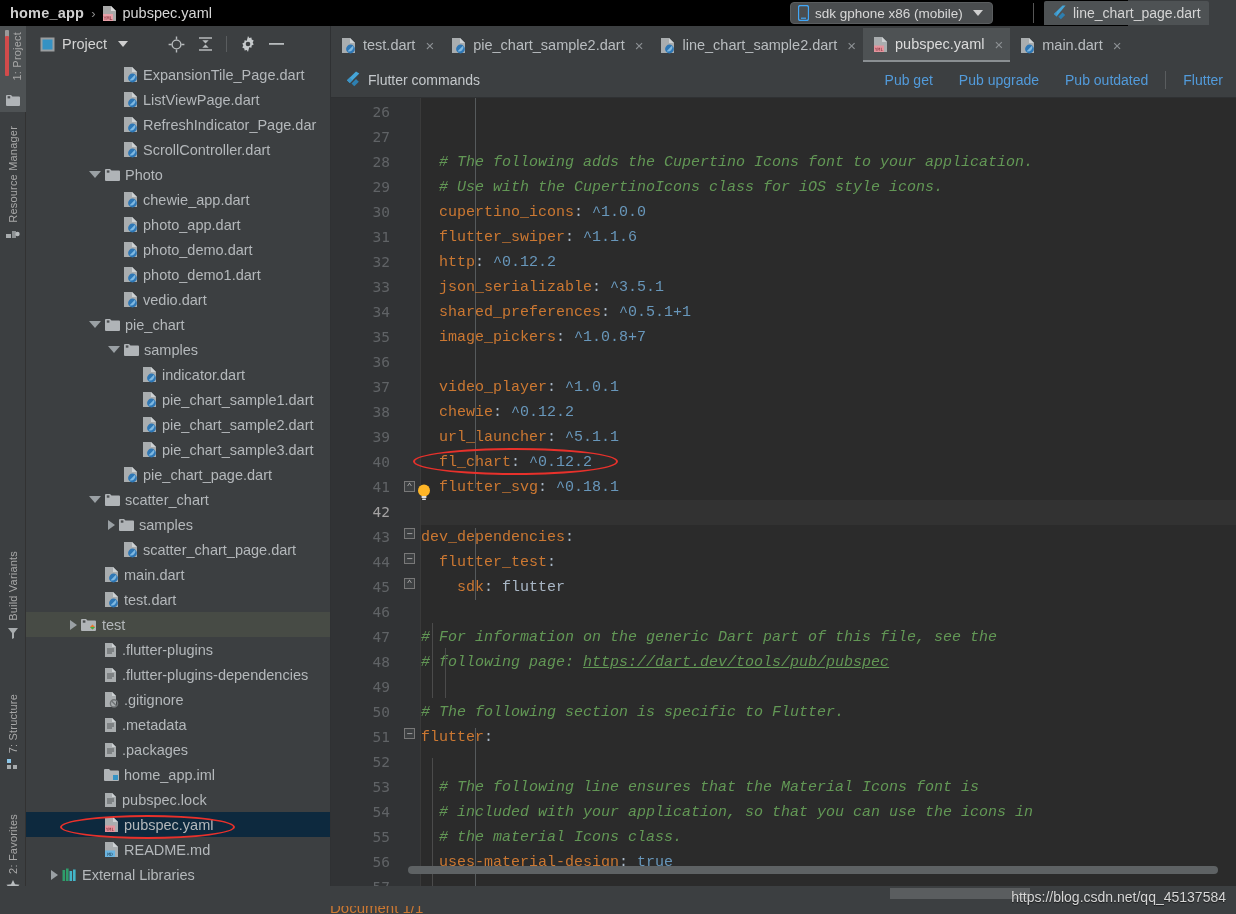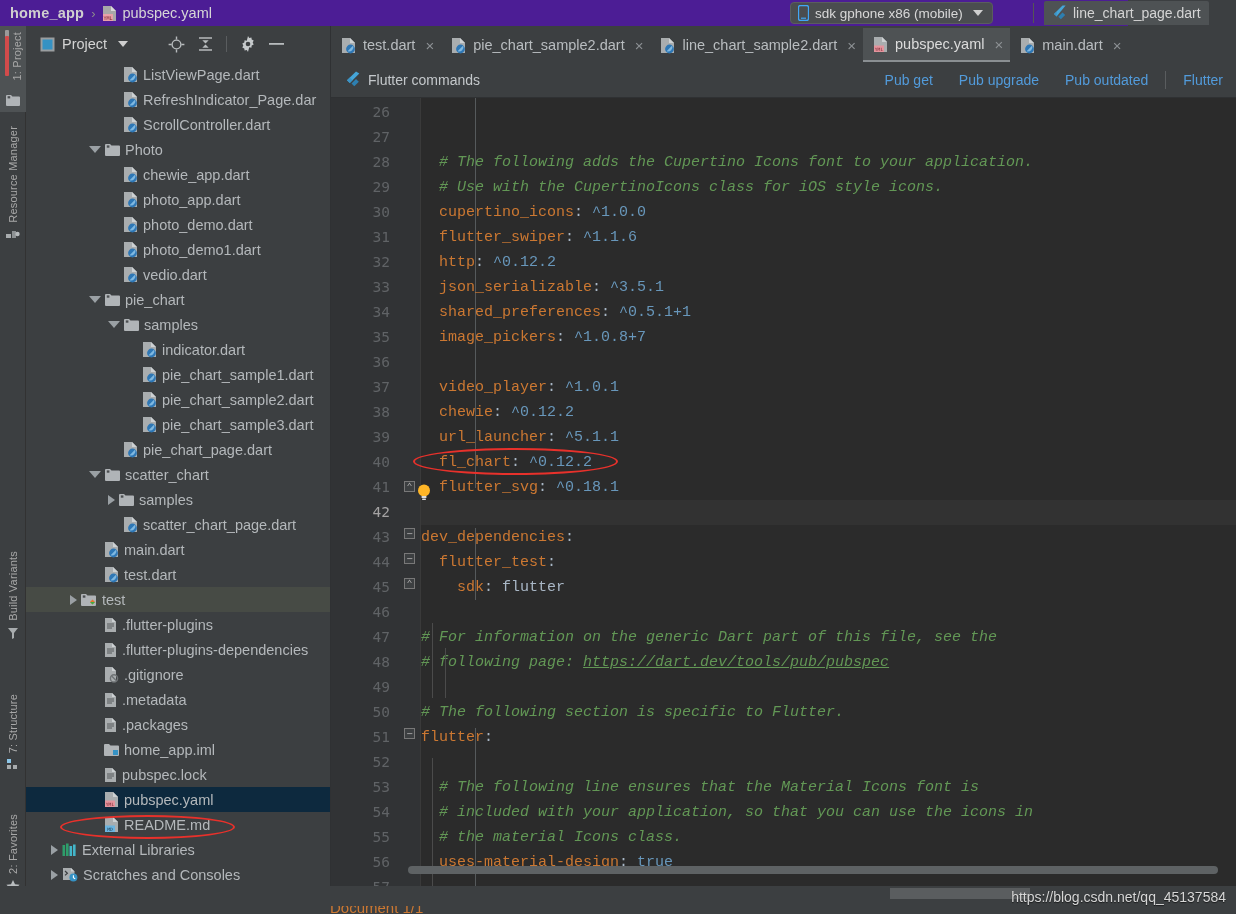--- a/index.html
+++ b/index.html
@@ -8,21 +8,21 @@
     background: #3c3f41;
     font-family: "Liberation Sans", sans-serif;
     overflow: hidden;
     color: #bbbbbb;
   }
   #app { position: relative; width: 1236px; height: 914px; }
 
   
   .topbar {
     position: absolute; left: 0; top: 0; width: 1128px; height: 26px;
-    background: #4c1d95;
+    background: #000000;
     display: flex; align-items: center;
   }
   .crumb-wrap { display: flex; align-items: center; padding-left: 10px; gap: 5px; }
   .crumb-root { font-size: 14.5px; font-weight: bold; color: #cfcfcf; letter-spacing: .2px; }
   .crumb-sep { color: #8c8c8c; font-size: 13px; padding: 0 2px; }
   .crumb-leaf { font-size: 14.5px; color: #d6d6d6; }
 
   .device-combo {
     position: absolute; left: 790px; top: 2px; height: 22px;
     display: flex; align-items: center; gap: 6px;
@@ -325,20 +325,32 @@
       </span>
       <span>
         <svg width="15" height="4" viewBox="0 0 15 4">
             <rect x="0" y="1" width="15" height="1.8" fill="#b7bbbd"></rect>
           </svg>
       </span>
     </div>
   </div>
 
   <div class="tree" id="tree">
+      <div class="row" style="padding-left: 82px;">
+        <span class="arrow none"></span>
+        <span class="ico">
+          <svg width="15" height="17" viewBox="0 0 15 17">
+            <path d="M1 1h8l5 5v10H1z" fill="#a9adaf"></path>
+            <path d="M9 1l5 5H9z" fill="#cdd1d3"></path>
+            <circle cx="9.5" cy="12" r="4.4" fill="#2e77b5"></circle>
+            <path d="M6.6 14.2l5.6-5.6a4.4 4.4 0 01-5.6 5.6z" fill="#7fb8e0"></path>
+          </svg>
+        </span>
+        <span>ExpansionTile_Page.dart</span>
+      </div>
       <div class="row" style="padding-left: 82px;">
         <span class="arrow none"></span>
         <span class="ico">
           <svg width="15" height="17" viewBox="0 0 15 17">
             <path d="M1 1h8l5 5v10H1z" fill="#a9adaf"></path>
             <path d="M9 1l5 5H9z" fill="#cdd1d3"></path>
             <circle cx="9.5" cy="12" r="4.4" fill="#2e77b5"></circle>
             <path d="M6.6 14.2l5.6-5.6a4.4 4.4 0 01-5.6 5.6z" fill="#7fb8e0"></path>
           </svg>
         </span>

